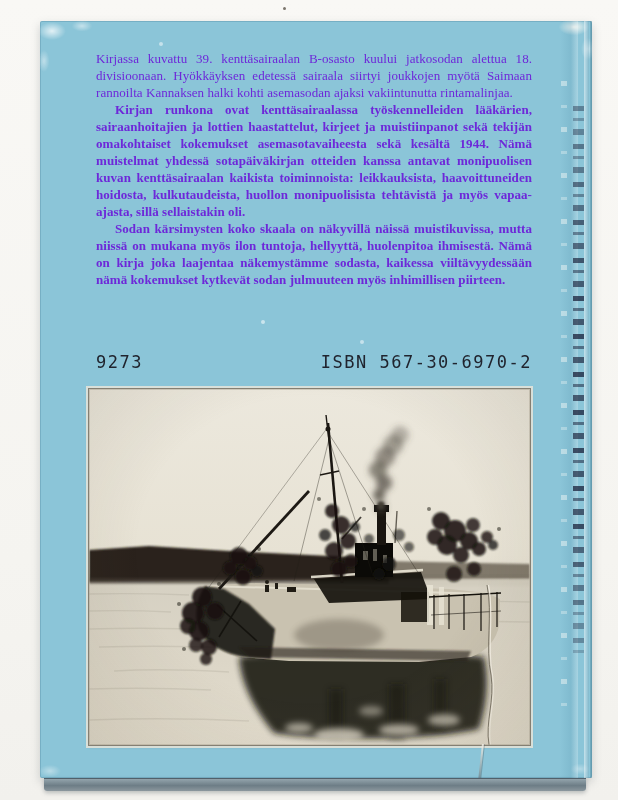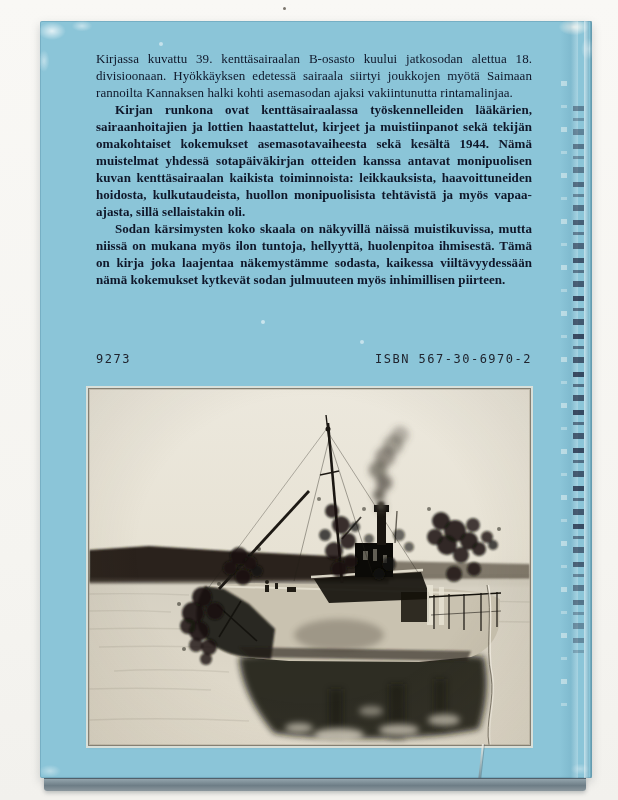--- a/index.html
+++ b/index.html
@@ -56,30 +56,30 @@
   
   .page-edge{
     position:absolute;left:44px;top:778px;width:542px;height:12px;
     background:linear-gradient(180deg,#93a4ac 0%, #6d7d86 55%, #8b979e 100%);
     border-top:1px solid #51606a;border-radius:0 0 3px 3px;
     box-shadow:0 2px 4px rgba(80,90,95,.35);
   }
   
   .blurb{
     position:absolute;left:56px;top:29px;width:436px;
-    font-size:13px;line-height:17px;color:#0f172a;
+    font-size:13px;line-height:17px;color:#6d28d9;
     text-align:justify;letter-spacing:.05px;
   }
   .blurb p{margin:0;}
   .blurb p + p{text-indent:19px;font-weight:bold;}
   .codes{
     position:absolute;left:56px;top:331px;width:436px;
     display:flex;justify-content:space-between;align-items:baseline;
     font-family:"DejaVu Sans Mono", monospace;
-    font-size:12px;color:#20242e;letter-spacing:1.5px;
+    font-size:17px;color:#20242e;letter-spacing:1.5px;
   }
   
   .photo-frame{
     position:absolute;left:48px;top:367px;width:441px;height:356px;
     border:1px solid #847f73;
     box-shadow:0 0 0 2px rgba(232,229,218,.85), 0 1px 3px rgba(40,50,55,.2);
     background:#e9e5d8;
   }
   .photo-frame::after{ 
     content:"";position:absolute;inset:0;pointer-events:none;
@@ -112,21 +112,21 @@
 
 <div class="scene">
   <div class="page-speck"></div>
 
   <div class="book">
     <div class="specks"></div>
 
     <div class="blurb">
       <p>Kirjassa kuvattu 39. kenttäsairaalan B-osasto kuului jatkosodan alettua 18. divisioonaan. Hyökkäyksen edetessä sairaala siirtyi joukkojen myötä Saimaan rannoilta Kannaksen halki kohti asemasodan ajaksi vakiintunutta rintamalinjaa.</p>
       <p>Kirjan runkona ovat kenttäsairaalassa työskennelleiden lääkärien, sairaanhoitajien ja lottien haastattelut, kirjeet ja muistiinpanot sekä tekijän omakohtaiset kokemukset asemasotavaiheesta sekä kesältä 1944. Nämä muistelmat yhdessä sotapäiväkirjan otteiden kanssa antavat monipuolisen kuvan kenttäsairaalan kaikista toiminnoista: leikkauksista, haavoittuneiden hoidosta, kulkutaudeista, huollon monipuolisista tehtävistä ja myös vapaa-ajasta, sillä sellaistakin oli.</p>
-      <p>Sodan kärsimysten koko skaala on näkyvillä näissä muistikuvissa, mutta niissä on mukana myös ilon tuntoja, hellyyttä, huolenpitoa ihmisestä. Tämä on kirja joka laajentaa näkemystämme sodasta, kaikessa viiltävyydessään nämä kokemukset kytkevät sodan julmuuteen myös inhimillisen piirteen.</p>
+      <p>Sodan kärsimysten koko skaala on näkyvillä näissä muistikuvissa, mutta niissä on mukana myös ilon tuntoja, hellyyttä, huolenpitoa ihmisestä. Nämä on kirja joka laajentaa näkemystämme sodasta, kaikessa viiltävyydessään nämä kokemukset kytkevät sodan julmuuteen myös inhimillisen piirteen.</p>
     </div>
 
     <div class="codes">
       <span>9273</span>
       <span>ISBN 567-30-6970-2</span>
     </div>
 
     <div class="photo-frame" role="img" aria-label="Black-and-white photograph of a camouflaged steamship on a calm lake, dark smoke rising from its funnel, forested shoreline on the horizon">
       <svg viewBox="0 0 441 356" preserveAspectRatio="none">
         <defs>

